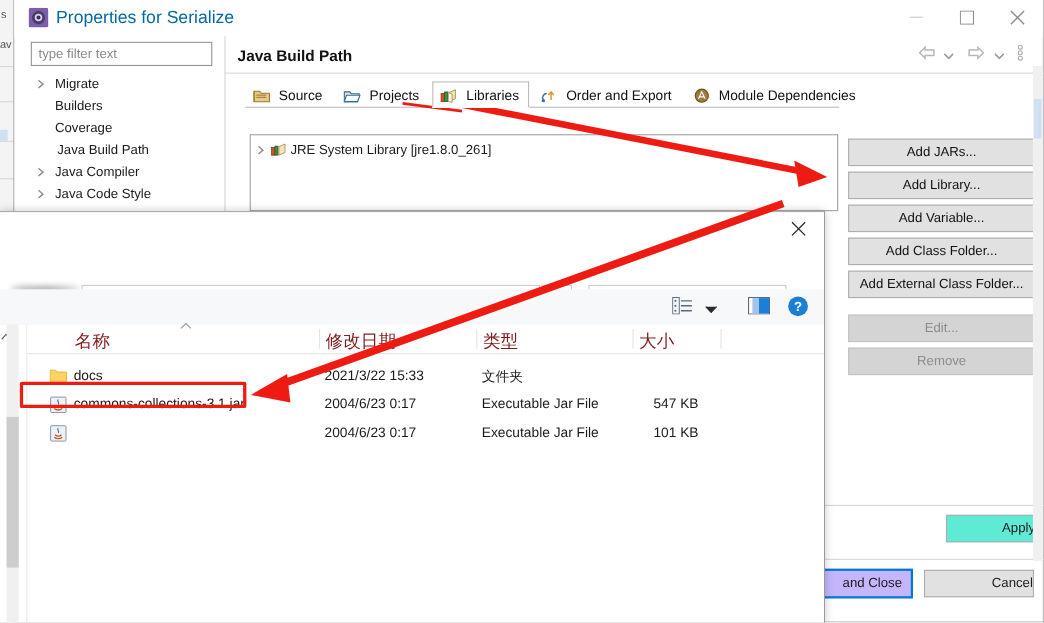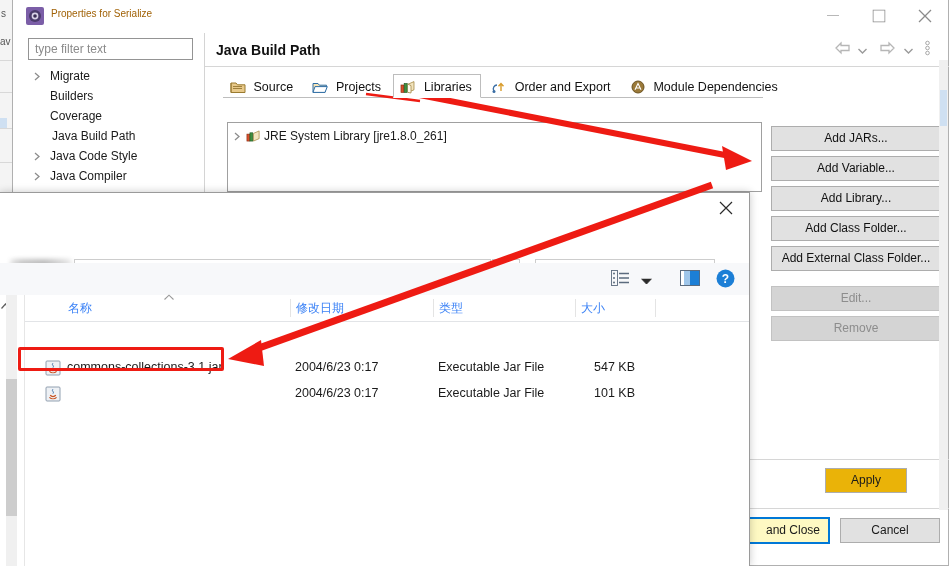--- a/index.html
+++ b/index.html
@@ -19,21 +19,21 @@
   #props{
     position:absolute;left:12px;top:0px;width:937px;height:566px;
     background:#ffffff;border:1px solid #b0b0b0;border-top:none;
     box-sizing:border-box;
   }
   #props-title{
     position:absolute;left:0;top:0;width:100%;height:33px;background:#ffffff;
     border-bottom:1px solid #ffffff;
   }
   .ptitle-icon{position:absolute;left:13px;top:7px;width:18px;height:18px;}
-  .ptitle-text{position:absolute;left:38px;top:8px;font-size:10px;color:#a16207;}
+  .ptitle-text{position:absolute;left:38px;top:8px;font-size:16px;color:#0369a1;}
   .wbtn{position:absolute;top:0;width:46px;height:32px;cursor:default;}
   .wbtn svg{position:absolute;left:50%;top:50%;transform:translate(-50%,-50%);}
   #w-min{right:92px;} #w-max{right:46px;} #w-close{right:0px;}
 
   
   #filter-box{
     position:absolute;left:15px;top:38px;width:165px;height:22px;
     border:1px solid #949494;background:#fff;box-sizing:border-box;
   }
   #filter-box span{position:absolute;left:6px;top:3px;font-size:12px;color:#8a8a8a;}
@@ -80,31 +80,31 @@
     width:170px;height:25px;line-height:23px;text-align:center;font-size:12px;
     background:#e1e1e1;border:1px solid #adadad;box-sizing:border-box;
     margin-bottom:5px;color:#111;white-space:nowrap;overflow:hidden;
   }
   .rbtn.disabled{background:#d4d4d4;border-color:#c2c2c2;color:#8d8d8d;}
   .gap{height:10px;}
 
   
   #apply-rule{position:absolute;left:192px;top:459px;width:745px;height:1px;background:#d6d6d6;}
   #apply-btn{
-    position:absolute;left:812px;top:468px;width:82px;height:25px;line-height:23px;
-    text-align:center;font-size:12px;background:#eab308;border:1px solid #adadad;box-sizing:border-box;
+    position:absolute;left:847px;top:468px;width:82px;height:25px;line-height:23px;
+    text-align:right;font-size:12px;background:#5eead4;border:1px solid #adadad;box-sizing:border-box;
   }
   #bottom-rule{position:absolute;left:0px;top:508px;width:937px;height:1px;background:#d6d6d6;}
   #apply-close-btn{
     position:absolute;left:673px;top:517px;width:144px;height:27px;line-height:23px;
-    font-size:12px;background:#fef9c3;border:2px solid #0078d7;box-sizing:border-box;
+    font-size:12px;background:#c4b5fd;border:2px solid #0078d7;box-sizing:border-box;
   }
   #cancel-btn{
     position:absolute;left:827px;top:518px;width:100px;height:25px;line-height:23px;
-    text-align:center;font-size:12px;background:#e1e1e1;border:1px solid #adadad;box-sizing:border-box;
+    text-align:right;font-size:12px;background:#e1e1e1;border:1px solid #adadad;box-sizing:border-box;
   }
 
   
   #props-scroll{position:absolute;right:0px;top:60px;width:9px;height:450px;background:#f0f0f0;}
   #props-scroll .thumb{position:absolute;left:1px;top:30px;width:7px;height:36px;background:#cfe0f2;}
 
   
   #filedlg{
     position:absolute;left:0px;top:192px;width:750px;height:374px;
     background:#ffffff;border:1px solid #9a9a9a;border-left:none;box-sizing:border-box;
@@ -143,21 +143,21 @@
   .tbicon{position:absolute;top:7px;}
 
   
   #fd-leftpane{position:absolute;left:0;top:102px;width:24px;height:272px;background:#ffffff;border-right:1px solid #e6e6e6;}
   #lp-scroll{position:absolute;left:6px;top:0px;width:11px;height:272px;background:#f0f0f0;}
   #lp-thumb{position:absolute;left:0px;top:84px;width:11px;height:137px;background:#cdcdcd;}
   #lp-up{position:absolute;left:1px;top:4px;}
 
   #fd-list{position:absolute;left:25px;top:102px;width:724px;height:272px;background:#ffffff;}
   #colhdr{position:absolute;left:0;top:0;width:100%;height:26px;background:#ffffff;border-bottom:1px solid #e2e4e7;}
-  .colh{position:absolute;top:5px;font-size:12px;color:#3b82f6;}
+  .colh{position:absolute;top:5px;font-size:16px;color:#7f1d1d;}
   .colsep{position:absolute;top:4px;width:1px;height:18px;background:#e4e4e4;}
   #sortmark{position:absolute;left:139px;top:-3px;font-size:10px;color:#9a9a9a;}
 
   .frow{position:absolute;left:0;width:100%;height:26px;}
   .fname{position:absolute;left:42px;top:5px;font-size:12.5px;color:#1a1a1a;white-space:nowrap;}
   .ficon{position:absolute;left:20px;top:5px;width:16px;height:16px;}
   .fdate{position:absolute;left:270px;top:5px;font-size:12.5px;color:#1a1a1a;}
   .ftype{position:absolute;left:413px;top:5px;font-size:12.5px;color:#1a1a1a;}
   .fsize{position:absolute;left:560px;top:5px;width:50px;text-align:right;font-size:12.5px;color:#1a1a1a;}
 
@@ -230,29 +230,29 @@
     </div>
     <div class="tnode" style="padding-left:0;">
       <span class="sel" style="margin-left:22px;padding-left:2px;">Java Build Path</span>
     </div>
     <div class="tnode">
       <span class="tarrow">
           <svg width="7" height="9">
             <path d="M1 1 L5 4.5 L1 8" fill="none" stroke="#8d8d8d" stroke-width="1.3"></path>
           </svg>
         </span>
-      <span>Java Code Style</span>
+      <span>Java Compiler</span>
     </div>
     <div class="tnode">
       <span class="tarrow">
           <svg width="7" height="9">
             <path d="M1 1 L5 4.5 L1 8" fill="none" stroke="#8d8d8d" stroke-width="1.3"></path>
           </svg>
         </span>
-      <span>Java Compiler</span>
+      <span>Java Code Style</span>
     </div>
   </div>
 
   <div id="divider"></div>
 
   <div id="page-title">Java Build Path</div>
   <div id="page-rule"></div>
 
   <div id="navbar">
     <span class="navi">
@@ -348,22 +348,22 @@
           <rect x="4.2" y="3.6" width="3" height="8.8" fill="#3f8f3f" stroke="#235c23" stroke-width="0.7"></rect>
           <path d="M8 12.4 L8 4.2 L14 1.6 L14 9.8 Z" fill="#f2e4bf" stroke="#9a7b30" stroke-width="0.7"></path>
         </svg>
       </span>
       <span>JRE System Library [jre1.8.0_261]</span>
     </div>
   </div>
 
   <div id="btncol">
     <div class="rbtn">Add JARs...</div>
+    <div class="rbtn">Add Library...</div>
     <div class="rbtn">Add Variable...</div>
-    <div class="rbtn">Add Library...</div>
     <div class="rbtn">Add Class Folder...</div>
     <div class="rbtn">Add External Class Folder...</div>
     <div class="gap"></div>
     <div class="rbtn disabled">Edit...</div>
     <div class="rbtn disabled">Remove</div>
     <div class="gap"></div>
   </div>
 
   <div id="apply-rule"></div>
   <div id="apply-btn">Apply</div>
@@ -471,20 +471,31 @@
       </span>
       <span class="colsep" style="left:265px;"></span>
       <span class="colh" style="left:271px;">修改日期</span>
       <span class="colsep" style="left:408px;"></span>
       <span class="colh" style="left:414px;">类型</span>
       <span class="colsep" style="left:550px;"></span>
       <span class="colh" style="left:556px;">大小</span>
       <span class="colsep" style="left:630px;"></span>
     </div>
 
+    <div class="frow" style="top:34px;">
+      <span class="ficon">
+        <svg width="16" height="14" viewBox="0 0 16 14">
+            <path d="M0.5 2.5 L5.5 2.5 L6.8 4.2 L15.5 4.2 L15.5 12.5 L0.5 12.5 Z" fill="#ffd264" stroke="#e3b03a" stroke-width="0.8"></path>
+          </svg>
+      </span>
+      <span class="fname">docs</span>
+      <span class="fdate">2021/3/22 15:33</span>
+      <span class="ftype">文件夹</span>
+      <span class="fsize"></span>
+    </div>
 
     <div class="frow" style="top:60px;">
       <span class="ficon">
         <svg width="16" height="16" viewBox="0 0 16 16">
           <rect x="1" y="1" width="14" height="14" rx="1" fill="#eef1f5" stroke="#8796a8" stroke-width="0.9"></rect>
           <path d="M8 3.2 C6 5 9.6 5.6 8 7.6" fill="none" stroke="#3a6ea5" stroke-width="1"></path>
           <path d="M5.2 9.2 C6.6 11 9.4 11 10.8 9.2" fill="none" stroke="#c9521f" stroke-width="1.2"></path>
           <path d="M4.4 11.4 C6.4 13.2 9.6 13.2 11.6 11.4" fill="none" stroke="#c9521f" stroke-width="1.2"></path>
         </svg>
       </span>

